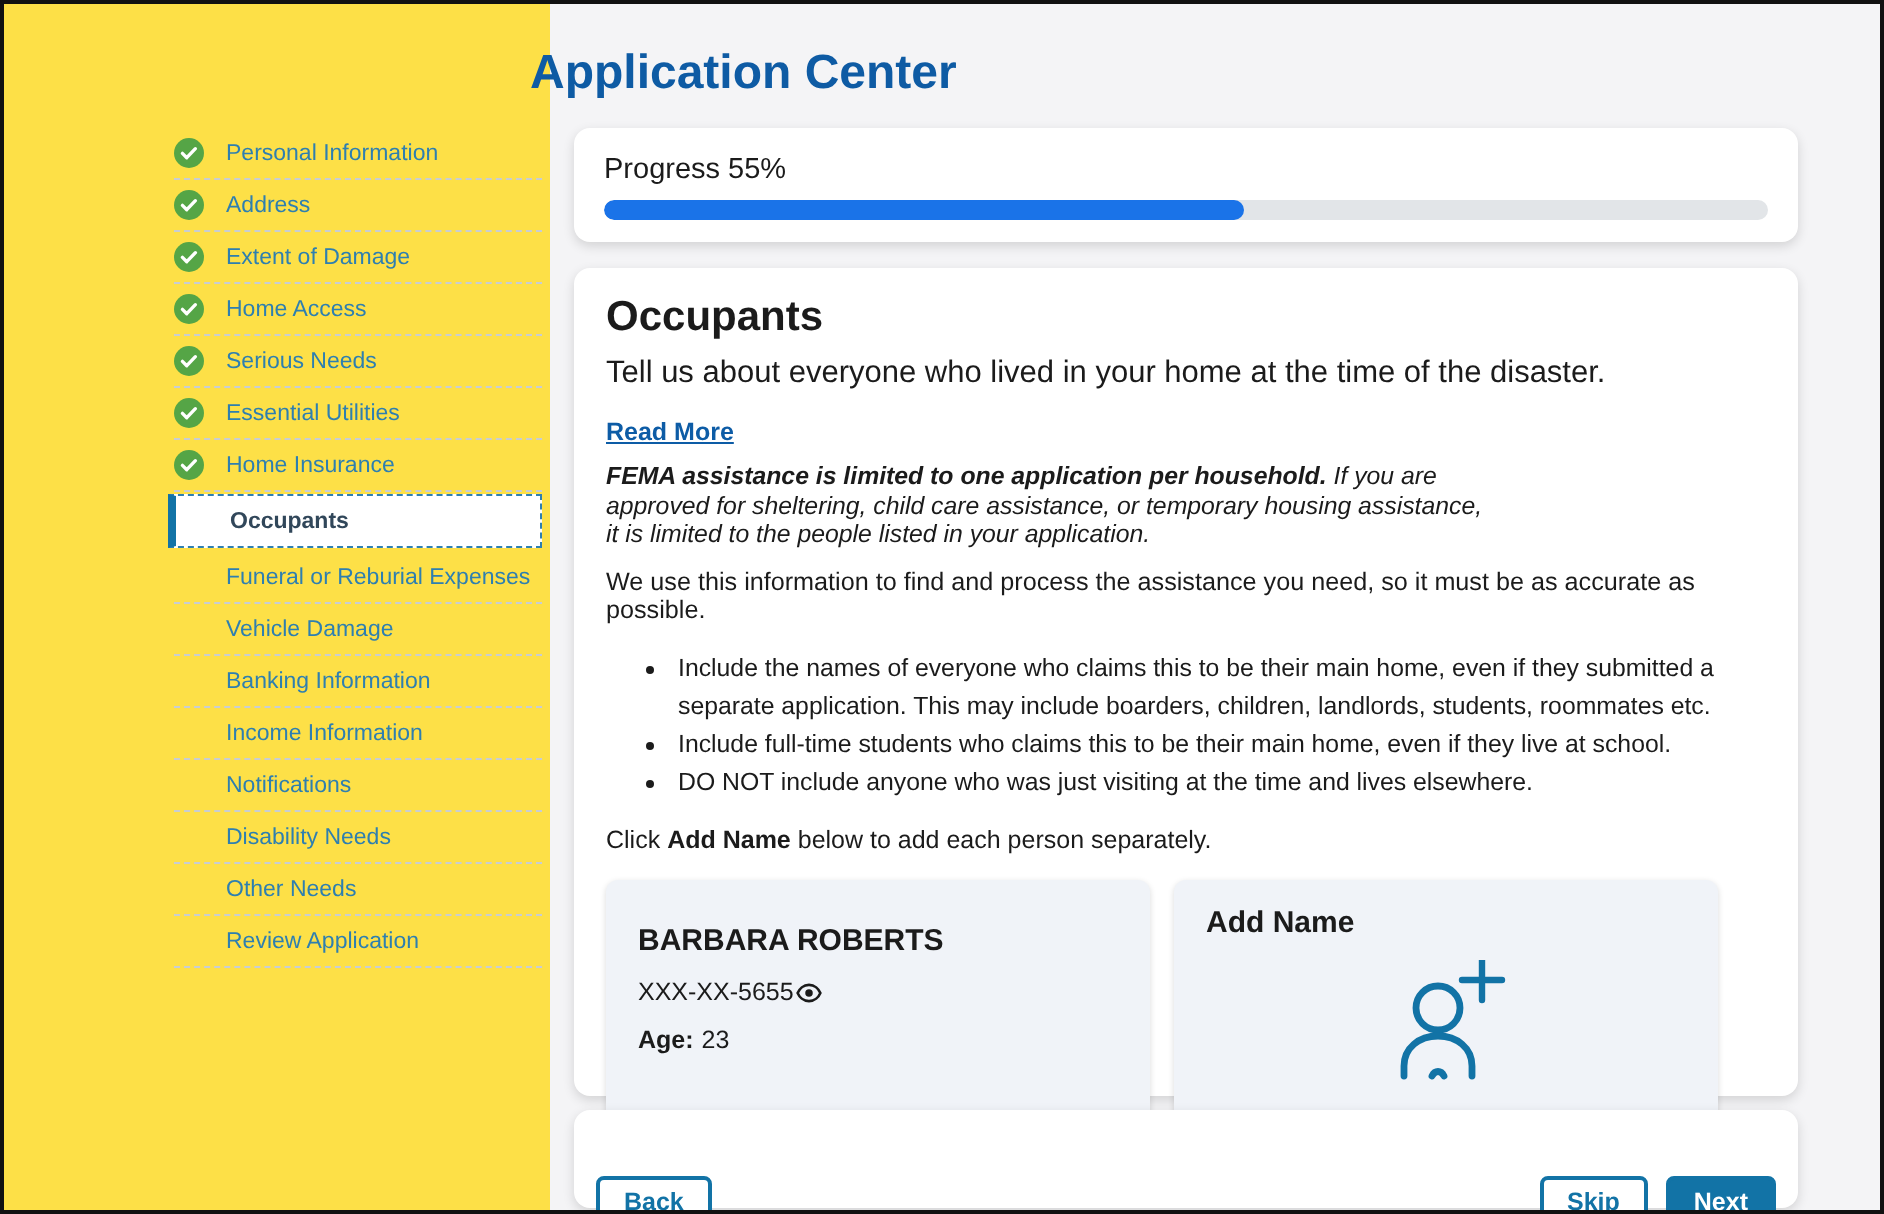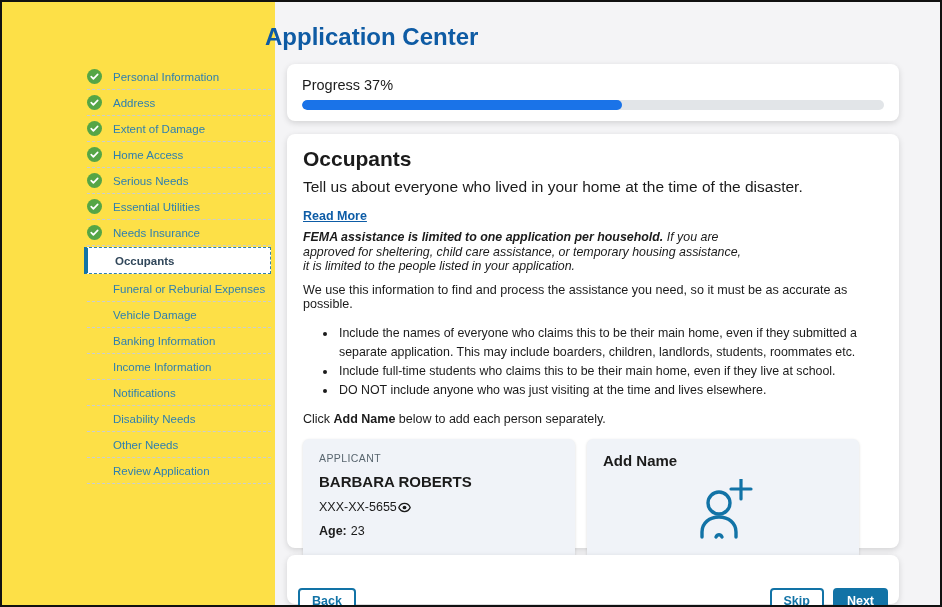--- a/index.html
+++ b/index.html
@@ -137,21 +137,21 @@
         <span class="nav-label">Essential Utilities</span>
       </div>
 
       <div class="nav-item">
         <span class="nav-icon-slot">
           <svg width="15" height="15" viewBox="0 0 16 16">
               <circle cx="8" cy="8" r="8" fill="#55a546"></circle>
               <path d="M4.5 8.2l2.3 2.3 4.6-4.8" stroke="#fff" stroke-width="1.8" fill="none" stroke-linecap="round" stroke-linejoin="round"></path>
             </svg>
         </span>
-        <span class="nav-label">Needs Insurance</span>
+        <span class="nav-label">Home Insurance</span>
       </div>
 
       <div class="nav-item active">
         <span class="nav-icon-slot"></span>
         <span class="nav-label">Occupants</span>
       </div>
 
       <div class="nav-item">
         <span class="nav-icon-slot"></span>
         <span class="nav-label">Funeral or Reburial Expenses</span>
@@ -191,21 +191,21 @@
         <span class="nav-icon-slot"></span>
         <span class="nav-label">Review Application</span>
       </div>
 
     </div>
   </div>
 
   <div class="page-title">Application Center</div>
 
   <div class="card progress-card">
-    <div class="progress-label">Progress 37%</div>
+    <div class="progress-label">Progress 55%</div>
     <div class="progress-track">
       <div class="progress-fill" style="width: 55%;"></div>
     </div>
   </div>
 
   <div class="card main-card">
     <div class="h2">Occupants</div>
     <div class="subtitle">Tell us about everyone who lived in your home at the time of the disaster.</div>
     <a class="read-more">Read More</a>
     <div class="fema-note">
@@ -219,21 +219,20 @@
       <li>Include full-time students who claims this to be their main home, even if they live at school.</li>
       <li>DO NOT include anyone who was just visiting at the time and lives elsewhere.</li>
     </ul>
     <div class="click-line">
       <span>Click </span><span class="bold">Add Name</span><span> below to add each person separately.</span>
     </div>
 
     <div class="cards-row">
 
       <div class="person-card">
-        <div class="role-label">APPLICANT</div>
         <div class="person-name">BARBARA ROBERTS</div>
         <div class="kv">
           <span>XXX-XX-5655</span>
           <span class="eye-btn">
             <svg width="13" height="11" viewBox="0 0 16 12">
                 <path d="M8 1C4.5 1 2 3.6 1 6c1 2.4 3.5 5 7 5s6-2.6 7-5c-1-2.4-3.5-5-7-5z" fill="none" stroke="#1b1b1b" stroke-width="1.6"></path>
                 <circle cx="8" cy="6" r="2.3" fill="#1b1b1b"></circle>
               </svg>
           </span>
         </div>

